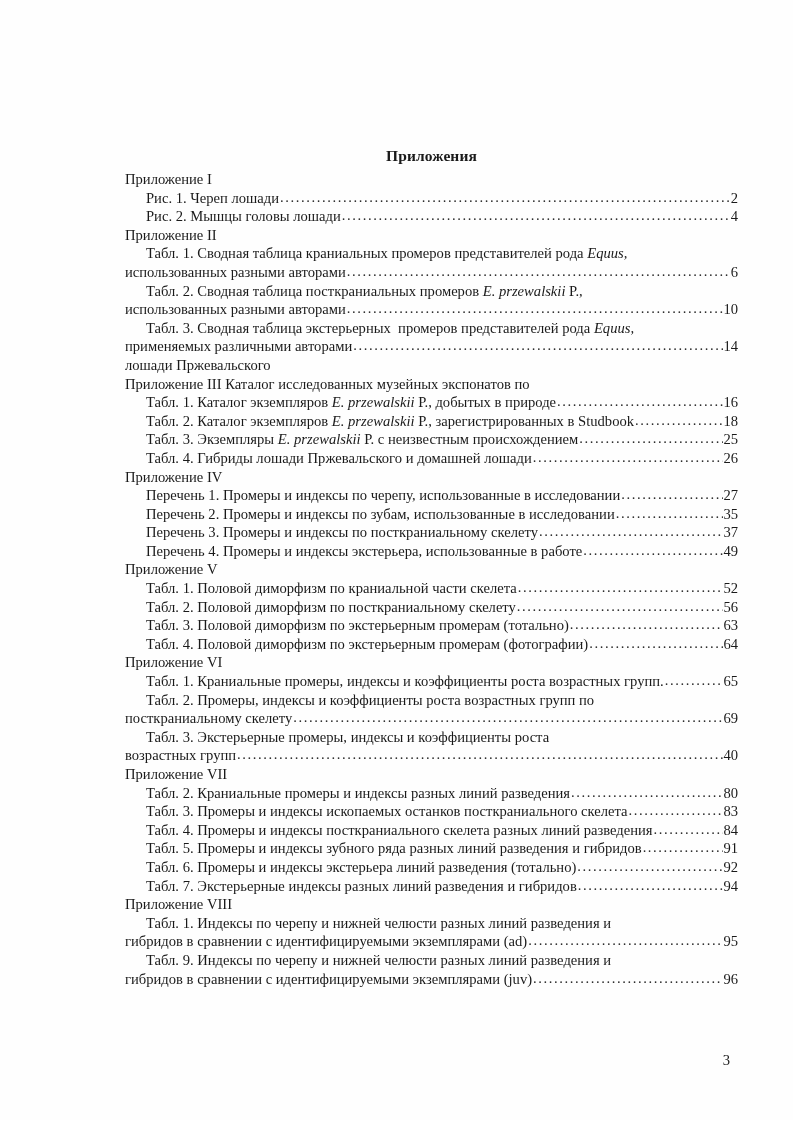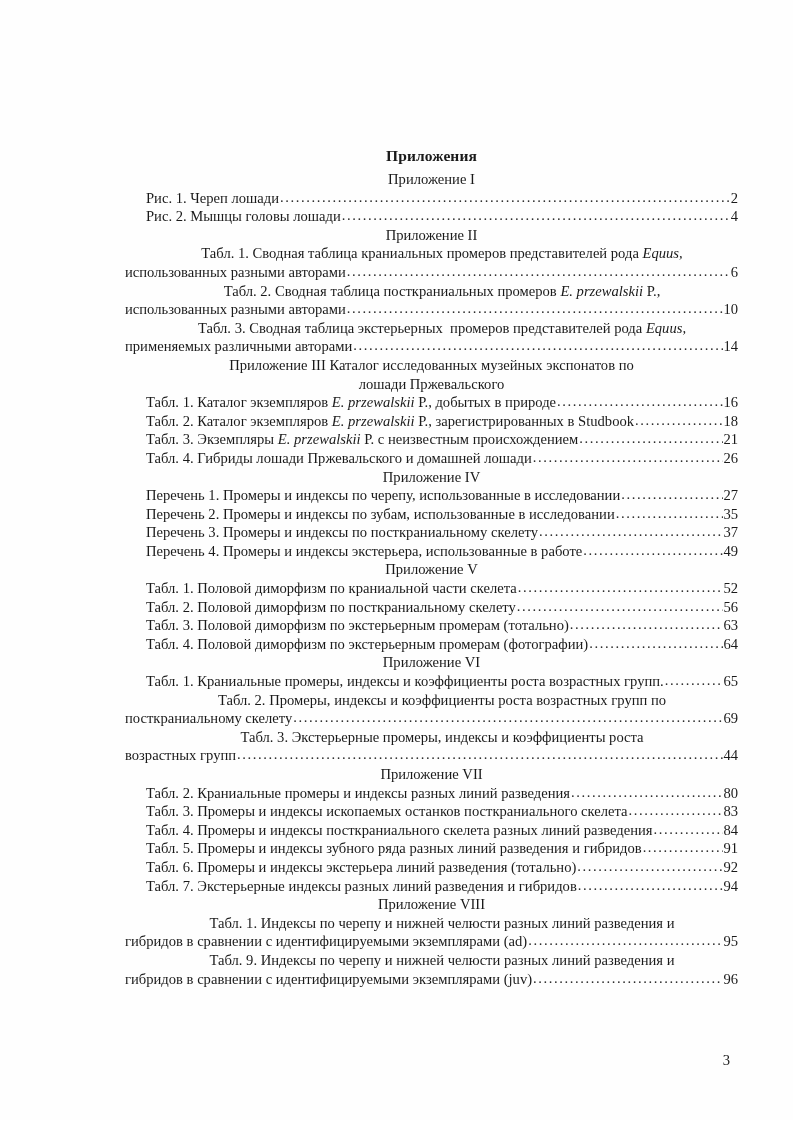--- a/index.html
+++ b/index.html
@@ -80,21 +80,21 @@
   .row .leader::before {
     content: "........................................................................................................................................";
   }
   .row .pg {
     flex: 0 0 auto;
     white-space: pre;
     text-align: right;
     padding-left: 0px;
   }
   
-  .plain { white-space: pre-wrap; text-align: center; }
+  .plain { white-space: pre-wrap; }
   i, .ital { font-style: italic; }
   .folio {
     position: absolute;
     right: 63px;
     top: 1052px;
     font-size: 14.6px;
   }
 </style>
 </head>
 <body>
@@ -145,41 +145,41 @@
         <div class="entry">
           <div class="plain"><span>Табл. 3. Сводная таблица экстерьерных  промеров представителей рода </span><i>Equus,</i></div>
         </div>
         <div class="entry cont-flush">
           <div class="row">
             <span class="txt"><span>применяемых различными авторами</span></span>
             <span class="leader"></span>
             <span class="pg">14</span>
           </div>
         </div>
+        <div class="grp-head plain">лошади Пржевальского</div>
         <div class="grp-head plain">Приложение III Каталог исследованных музейных экспонатов по</div>
-        <div class="grp-head plain">лошади Пржевальского</div>
         <div class="entry">
           <div class="row">
             <span class="txt"><span>Табл. 1. Каталог экземпляров </span><i>E. przewalskii</i><span> Р., добытых в природе</span></span>
             <span class="leader"></span>
             <span class="pg">16</span>
           </div>
         </div>
         <div class="entry">
           <div class="row">
             <span class="txt"><span>Табл. 2. Каталог экземпляров </span><i>E. przewalskii</i><span> Р., зарегистрированных в Studbook</span></span>
             <span class="leader"></span>
             <span class="pg">18</span>
           </div>
         </div>
         <div class="entry">
           <div class="row">
             <span class="txt"><span>Табл. 3. Экземпляры </span><i>E. przewalskii</i><span> Р. с неизвестным происхождением</span></span>
             <span class="leader"></span>
-            <span class="pg">21</span>
+            <span class="pg">25</span>
           </div>
         </div>
         <div class="entry">
           <div class="row">
             <span class="txt"><span>Табл. 4. Гибриды лошади Пржевальского и домашней лошади</span></span>
             <span class="leader"></span>
             <span class="pg">26</span>
           </div>
         </div>
         <div class="grp-head plain">Приложение IV</div>
@@ -258,21 +258,21 @@
             <span class="pg">69</span>
           </div>
         </div>
         <div class="entry">
           <div class="plain"><span>Табл. 3. Экстерьерные промеры, индексы и коэффициенты роста</span></div>
         </div>
         <div class="entry cont-flush">
           <div class="row">
             <span class="txt"><span>возрастных групп</span></span>
             <span class="leader"></span>
-            <span class="pg">44</span>
+            <span class="pg">40</span>
           </div>
         </div>
         <div class="grp-head plain">Приложение VII</div>
         <div class="entry">
           <div class="row">
             <span class="txt"><span>Табл. 2. Краниальные промеры и индексы разных линий разведения</span></span>
             <span class="leader"></span>
             <span class="pg">80</span>
           </div>
         </div>

